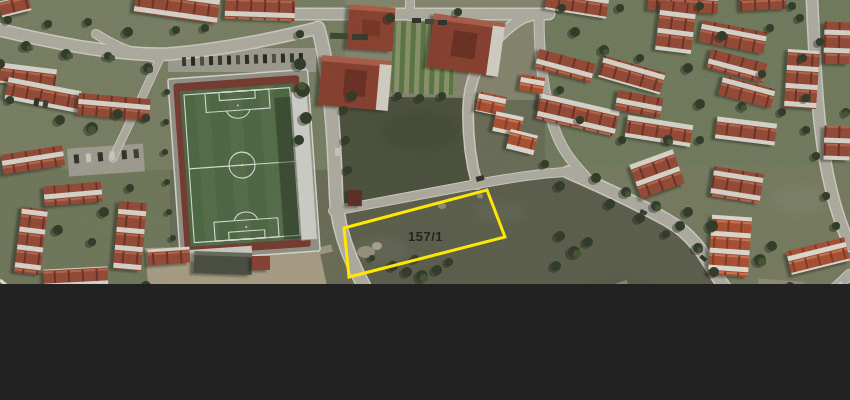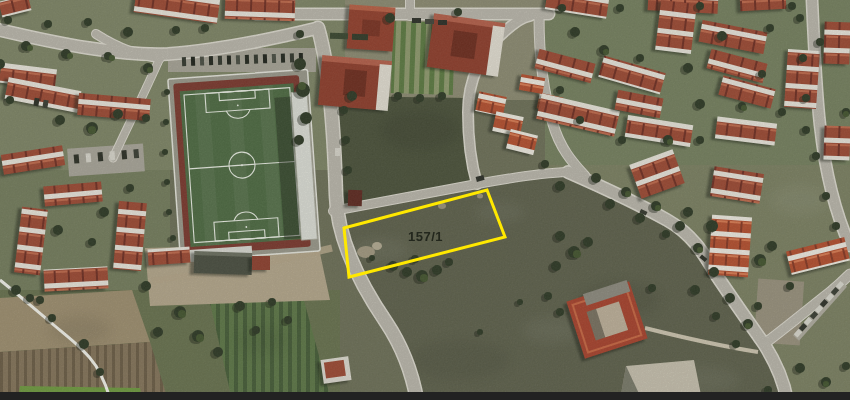--- a/index.html
+++ b/index.html
@@ -1,16 +1,16 @@
 <!DOCTYPE html>
 <html><head>
 <meta charset="utf-8">
 <style>
   html,body{margin:0;padding:0;background:#222;}
-  .stage{position:relative;width:850px;height:392px;overflow:hidden;font-family:"Liberation Sans",sans-serif;}
+  .stage{position:relative;width:850px;height:284px;overflow:hidden;font-family:"Liberation Sans",sans-serif;}
   .stage svg{position:absolute;left:0;top:0;display:block;}
   .b{filter:drop-shadow(-4px 2px 1px rgba(22,27,17,.45));}
   .b rect{shape-rendering:auto;}
   .trees{filter:drop-shadow(-3px 2px 0 rgba(20,26,15,.38));}
   .casing{fill:none;stroke:#dcd9ce;stroke-linecap:round;}
   .tar{fill:none;stroke:#bab7ac;stroke-linecap:round;}
   .pline{fill:none;stroke:#e9ede3;stroke-width:1.1;}
   .parcel-label{font-family:"Liberation Sans",sans-serif;font-size:13px;font-weight:bold;letter-spacing:.5px;}
 </style>
 </head>

